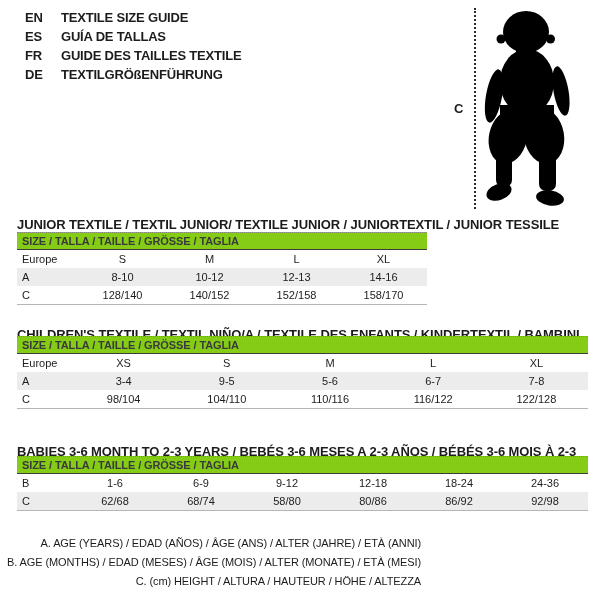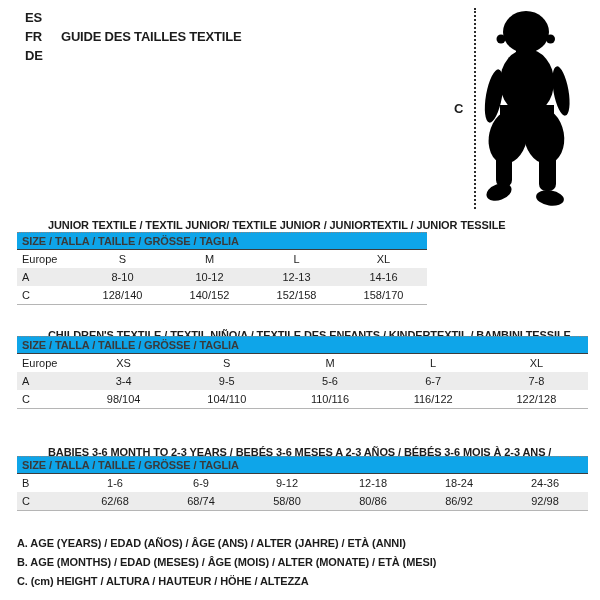--- a/index.html
+++ b/index.html
@@ -14,54 +14,60 @@
               font-size:13px; font-weight:bold; letter-spacing:-0.2px; }
   .lang-code { width:36px; flex:0 0 36px; }
   
   .figure { position:absolute; left:450px; top:0; width:150px; height:220px; }
   .dash-line { position:absolute; left:24px; top:8px; height:201px; width:0;
                border-left:2px dotted #2b2b2b; }
   .figure-label { position:absolute; left:4px; top:101px;
                   font-size:13px; font-weight:bold; }
   .figure svg { position:absolute; left:30px; top:5px; }
   
-  .sec-title { position:absolute; left:17px; font-size:11px; font-weight:bold;
-               letter-spacing:-0.1px; line-height:14px;margin-left:31px; }
+  .sec-title { position:absolute; left:17px; font-size:13px; font-weight:bold;
+               letter-spacing:-0.1px; line-height:14px; }
   .sec-title span { display:block; }
   
   .size-table-wrap { position:absolute; left:17px; border-bottom:1px solid #b5b5b5; }
-  .size-bar { background:#0ea5e9; border-top:1px dotted #858585;
+  .size-bar { background:#84cc16; border-top:1px dotted #858585;
               border-bottom:1px solid #3c3c3c; height:16px; line-height:16px;
               font-size:11px; font-weight:bold; color:#3a3a3a; padding-left:5px;
               letter-spacing:-0.1px; }
   table.size-table { border-collapse:collapse; table-layout:fixed; width:100%;
                      font-size:11px; }
   table.size-table td { height:18px; text-align:center; padding:0;
                         white-space:nowrap; overflow:hidden; }
   table.size-table td.rowlabel { text-align:left; padding-left:5px; }
   tr.gray { background:#ececec; }
   
-  .legend { position:absolute; left:17px; top:534px; font-size:11px;
-            font-weight:bold; line-height:19px; letter-spacing:-0.1px; }
+  .legend { position:absolute; left:7px; top:534px; font-size:11px;
+            font-weight:normal; line-height:19px; letter-spacing:-0.1px;text-align:right; }
 </style>
 </head>
 <body>
 
 <div class="page">
 
   <div class="lang-list" id="lang-list">
       <div class="lang-row">
+        <span class="lang-code">EN</span>
+        <span>TEXTILE SIZE GUIDE</span>
+      </div>
+      <div class="lang-row">
         <span class="lang-code">ES</span>
+        <span>GUÍA DE TALLAS</span>
       </div>
       <div class="lang-row">
         <span class="lang-code">FR</span>
         <span>GUIDE DES TAILLES TEXTILE</span>
       </div>
       <div class="lang-row">
         <span class="lang-code">DE</span>
+        <span>TEXTILGRÖßENFÜHRUNG</span>
       </div>
     </div>
 
   <div class="figure">
     <div class="dash-line"></div>
     <span class="figure-label">C</span>
     <svg width="110" height="210" viewBox="0 0 110 210" aria-hidden="true">
       <g fill="#000000">
         <ellipse cx="47" cy="77" rx="27" ry="33"></ellipse>
         <rect x="36" y="40" width="20" height="12"></rect>

